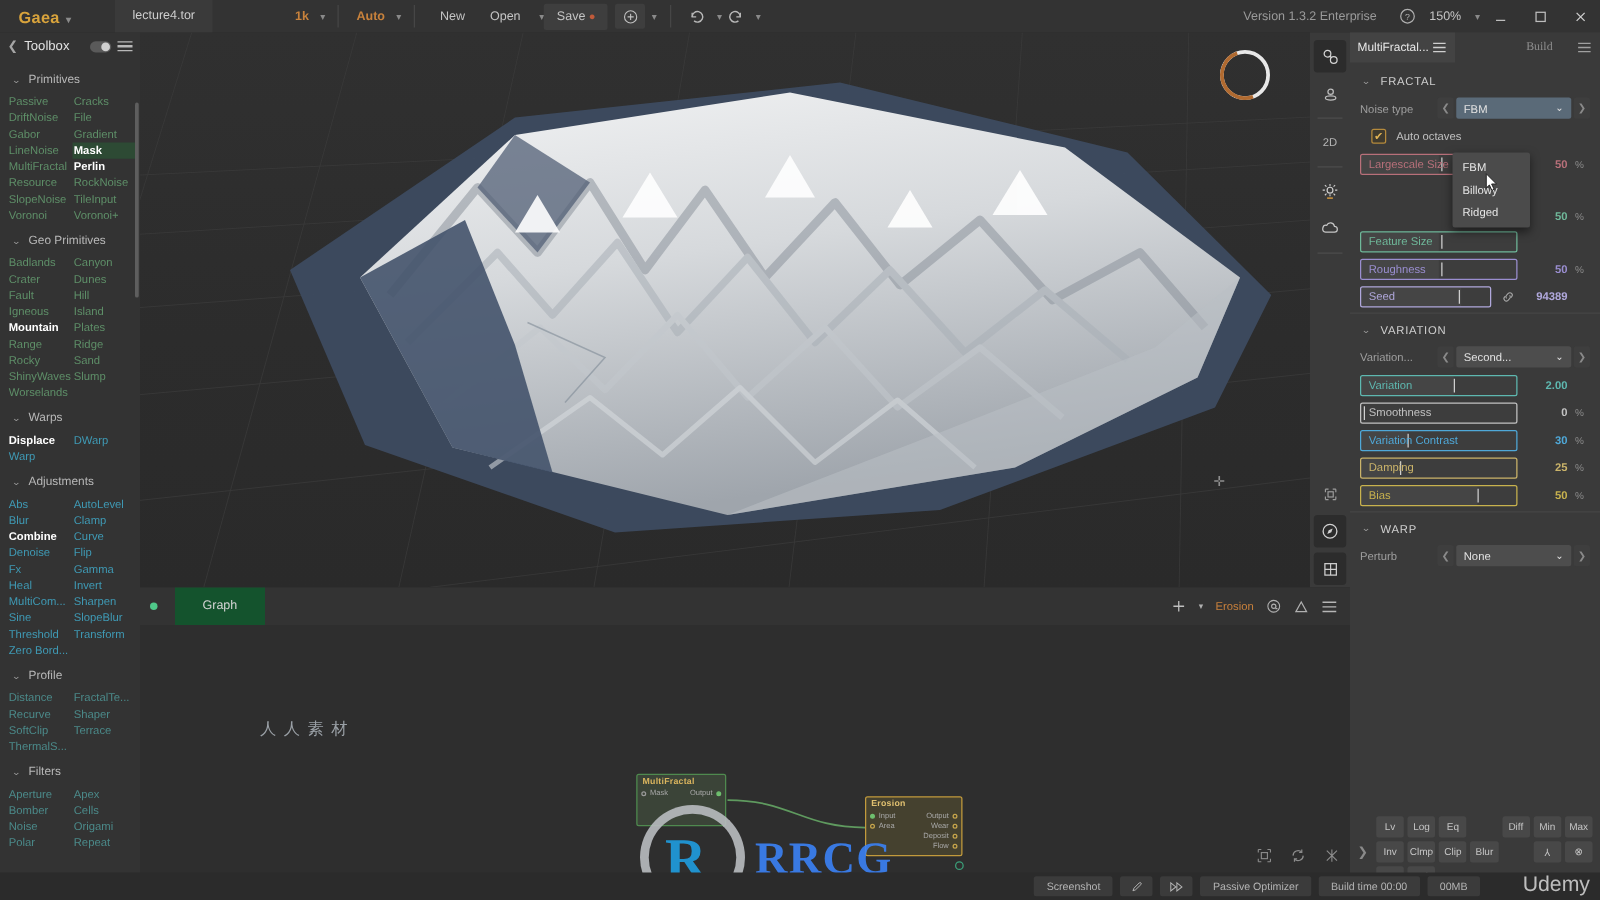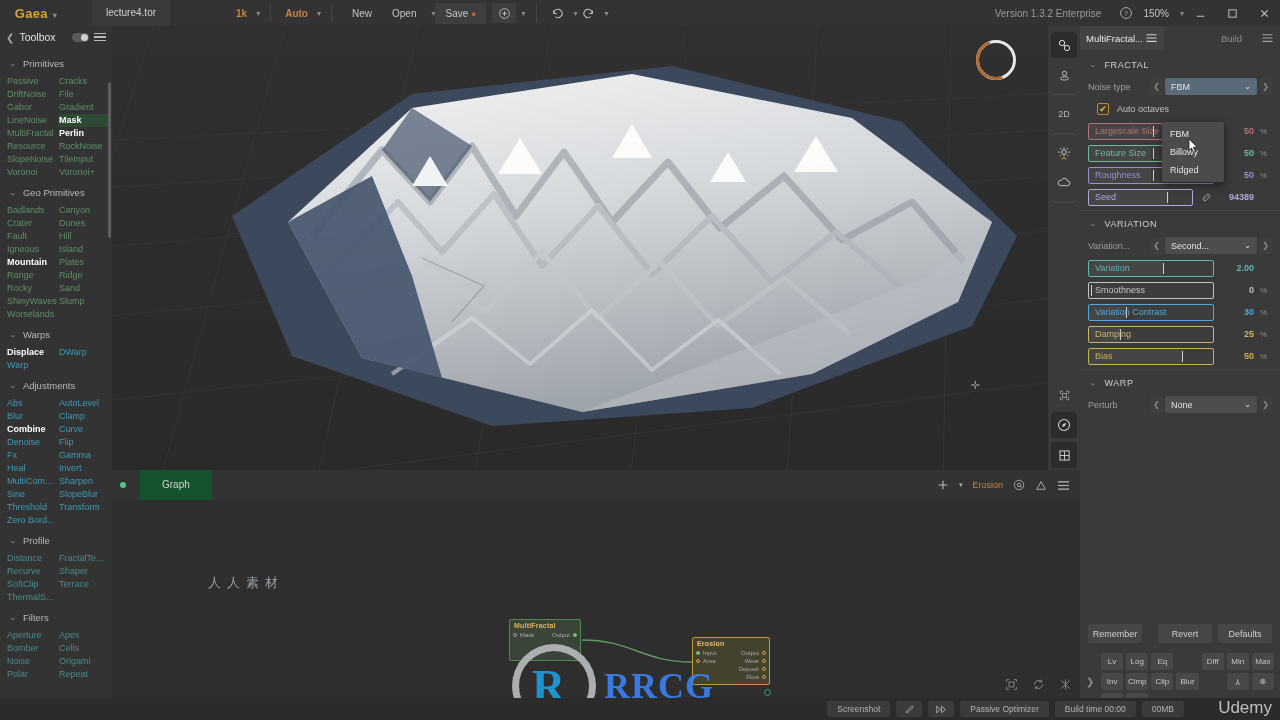--- a/index.html
+++ b/index.html
@@ -211,21 +211,21 @@
   .props {
     position: absolute; top: 26px; left: 1080px; width: 200px; height: 694px;
     background: #3a3a3a; display: flex; flex-direction: column;
   }
   .props-tabs { height: 24px; display: flex; align-items: stretch; background: #3a3a3a; gap: 32px; }
   .ptab {
     flex: 1; display: flex; align-items: center; justify-content: space-between;
     padding: 0 6px; font-size: 9.5px;
   }
   .ptab.active { background: #434343; color: #e8e8e8; }
-  .ptab.inactive { color: #8e8e8e; }
+  .ptab.inactive { color: #8e8e8e; font-family: Liberation Serif, serif; }
   .ptab .name { overflow: hidden; white-space: nowrap; }
   .props-body { flex: 1; overflow: hidden; position: relative; padding-top: 4px; }
   .sec-head {
     display: flex; align-items: center; gap: 8px; padding: 6px 0 5px 10px;
     font-size: 9px; color: #cfcfcf; letter-spacing: .6px;
   }
   .sec-div { height: 1px; background: #454545; margin: 2px 0; }
   .prow { display: flex; align-items: center; padding: 3px 8px; gap: 4px; }
   .plabel { font-size: 9px; color: #9e9e9e; width: 58px; }
   .stepper { display: flex; align-items: center; flex: 1; gap: 2px; }
@@ -794,21 +794,21 @@
         <div class="srow">
           <div class="slider" style="border-color: rgb(184, 112, 122);">
             <div class="fill" style="width: 50%;"></div>
             <div class="caret" style="left: 52%;"></div>
             <span class="nm" style="color: rgb(184, 112, 122);">Largescale Size</span>
           </div>
           <span class="sval" style="color: rgb(184, 112, 122);">50</span>
           <span class="sunit">%</span>
         </div>
         <div class="srow">
-          <div class="slider" style="border-color: rgb(111, 184, 154);">
+          <div class="slider" style="border-color: rgb(111, 184, 154); margin-top: 40px;">
             <div class="fill" style="width: 50%;"></div>
             <div class="caret" style="left: 52%;"></div>
             <span class="nm" style="color: rgb(111, 184, 154);">Feature Size</span>
           </div>
           <span class="sval" style="color: rgb(111, 184, 154);">50</span>
           <span class="sunit">%</span>
         </div>
         <div class="srow">
           <div class="slider" style="border-color: rgb(154, 142, 208);">
             <div class="fill" style="width: 50%;"></div>
@@ -905,25 +905,20 @@
             <span class="step-arrow">❮</span>
             <span class="combo">
               <span>None</span>
               <span style="font-size:8px">⌄</span>
             </span>
             <span class="step-arrow">❯</span>
           </div>
         </div>
       </div>
     <div class="props-foot">
-      <div class="btn-row" id="foot-btns">
-          <div class="pbtn" style="margin-right: 10px;">Remember</div>
-          <div class="pbtn">Revert</div>
-          <div class="pbtn">Defaults</div>
-        </div>
       <div class="op-wrap">
         <span class="op-chev">❯</span>
         <div class="op-grid" id="op-grid">
             <div class="opb">Lv</div>
             <div class="opb">Log</div>
             <div class="opb">Eq</div>
             <div class="opb opgap"></div>
             <div class="opb">Diff</div>
             <div class="opb">Min</div>
             <div class="opb">Max</div>

